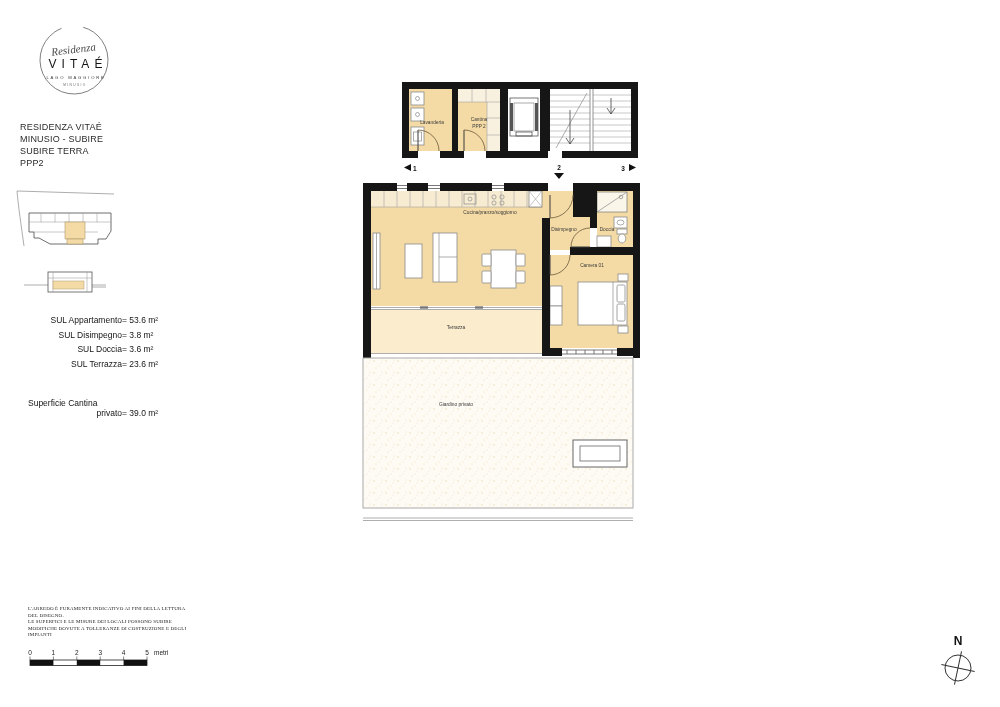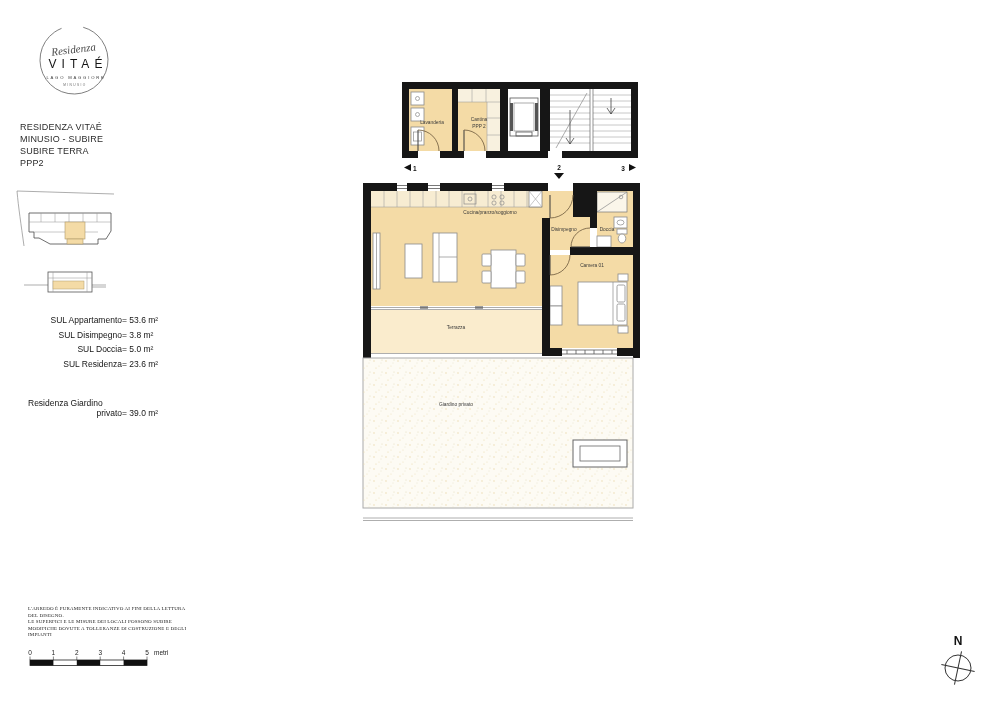--- a/index.html
+++ b/index.html
@@ -67,28 +67,28 @@
     <div class="sul-row">
       <span class="lab">SUL Appartamento</span>
       <span>= 53.6 m²</span>
     </div>
     <div class="sul-row">
       <span class="lab">SUL Disimpegno</span>
       <span>= 3.8 m²</span>
     </div>
     <div class="sul-row">
       <span class="lab">SUL Doccia</span>
-      <span>= 5.0 m²</span>
-    </div>
-    <div class="sul-row">
-      <span class="lab">SUL Residenza</span>
+      <span>= 3.6 m²</span>
+    </div>
+    <div class="sul-row">
+      <span class="lab">SUL Terrazza</span>
       <span>= 23.6 m²</span>
     </div>
     <div class="sul-gap"></div>
-    <div>Residenza Giardino</div>
+    <div>Superficie Cantina</div>
     <div class="sul-row">
       <span class="lab">privato</span>
       <span>= 39.0 m²</span>
     </div>
   </div>
 
   <svg class="abs" style="left:360px;top:70px;" width="290" height="460" viewBox="0 0 290 460">
     <defs>
       <pattern id="speck" width="12" height="12" patternUnits="userSpaceOnUse">
         <circle cx="2" cy="3" r="0.7" fill="#e8d7a8"></circle>

